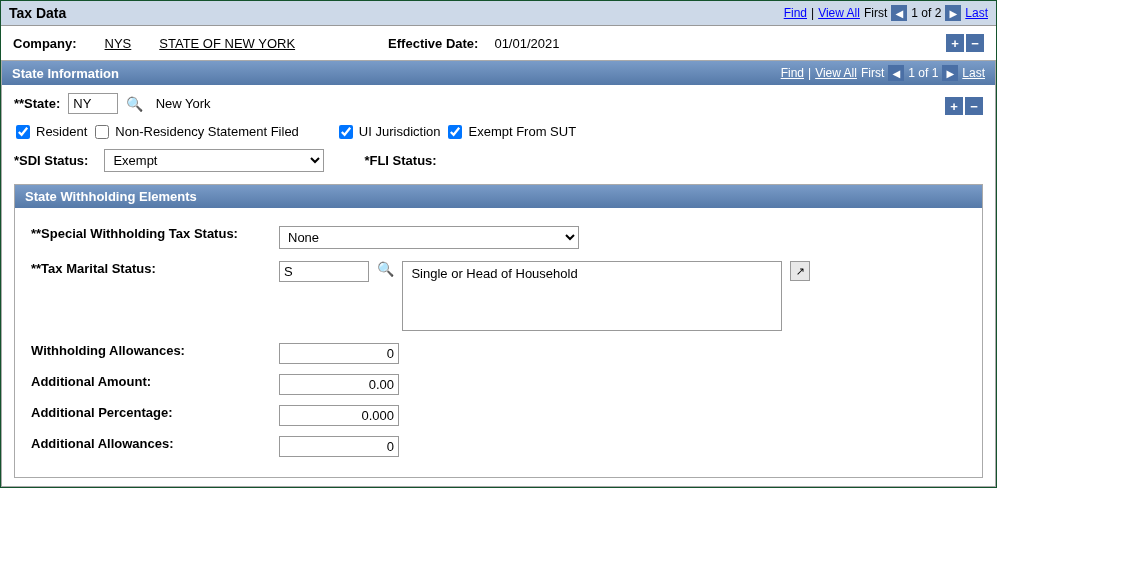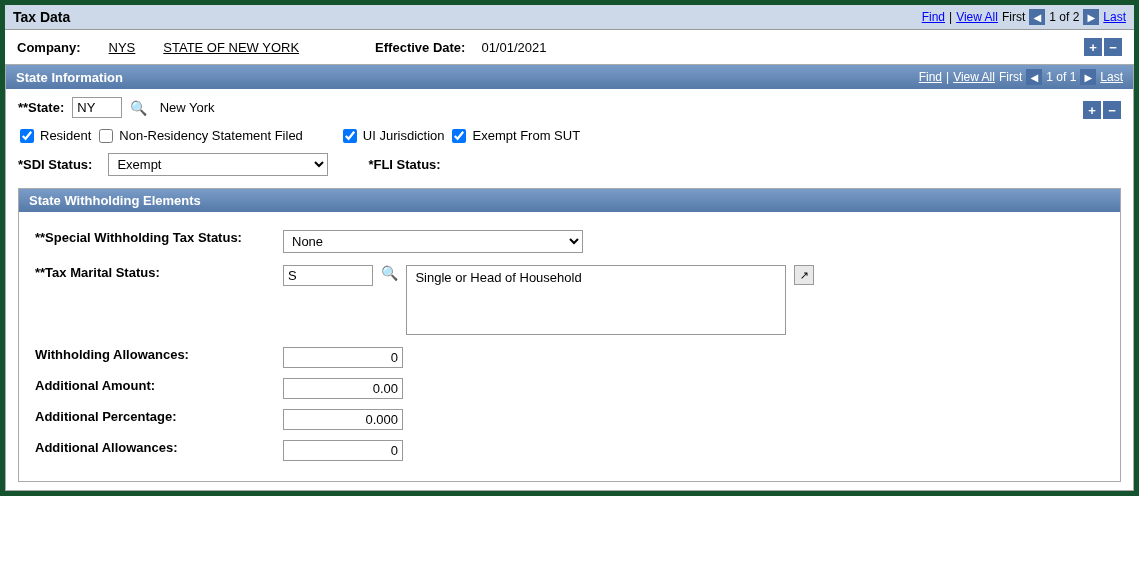--- a/index.html
+++ b/index.html
@@ -3,22 +3,22 @@
   <meta charset="utf-8">
   <style>
     * { box-sizing: border-box; margin: 0; padding: 0; }
     body {
       font-family: Arial, Helvetica, sans-serif;
       font-size: 13px;
       background: #fff;
       color: #000;
     }
     .page-wrapper {
-      width: 1139px;
-      border: 5px solid #14532d;
+      width: 997px;
+      border: 1px solid #14532d;
     }
 
     
     .title-bar {
       background: #cdd9e8;
       padding: 4px 8px;
       display: flex;
       align-items: center;
       justify-content: space-between;
       border-bottom: 1px solid #999;
@@ -54,21 +54,21 @@
     
     .company-row {
       padding: 8px 12px;
       display: flex;
       align-items: center;
       gap: 16px;
       background: #fff;
     }
     .company-label { font-weight: bold; }
     .company-value { margin-left: 12px; text-decoration: underline; }
-    .eff-date-label { font-weight: bold; margin-left: 12px; padding-left: 48px; }
+    .eff-date-label { font-weight: bold; margin-left: 29px; padding-left: 48px; }
     .eff-date-value { }
     .plus-minus {
       margin-left: auto;
       display: flex;
       gap: 2px;
     }
     .pm-btn {
       background: #4a6fa5;
       color: #fff;
       border: none;

